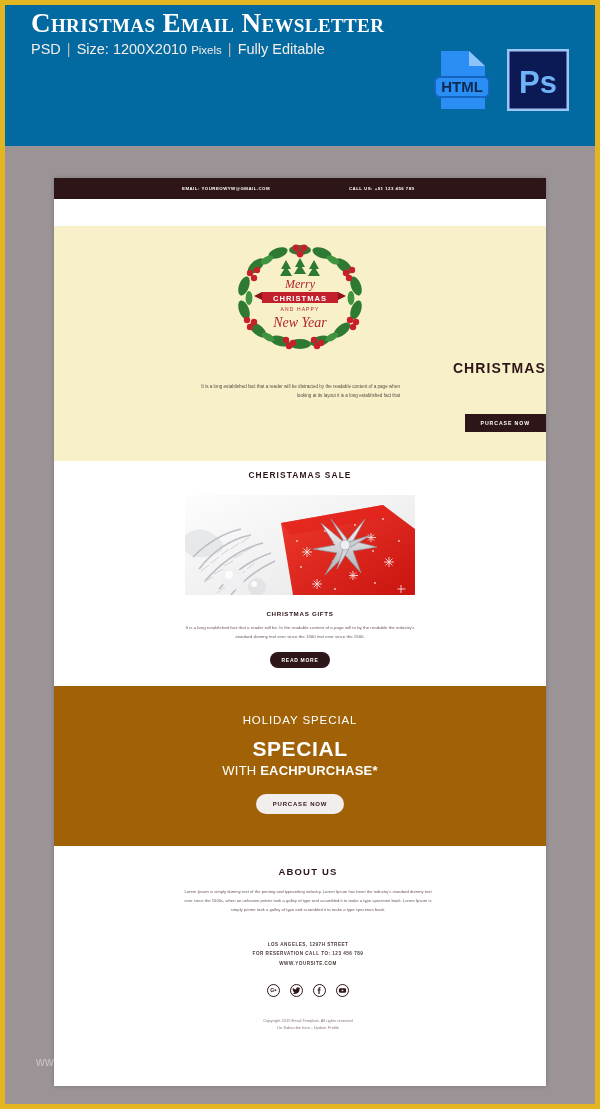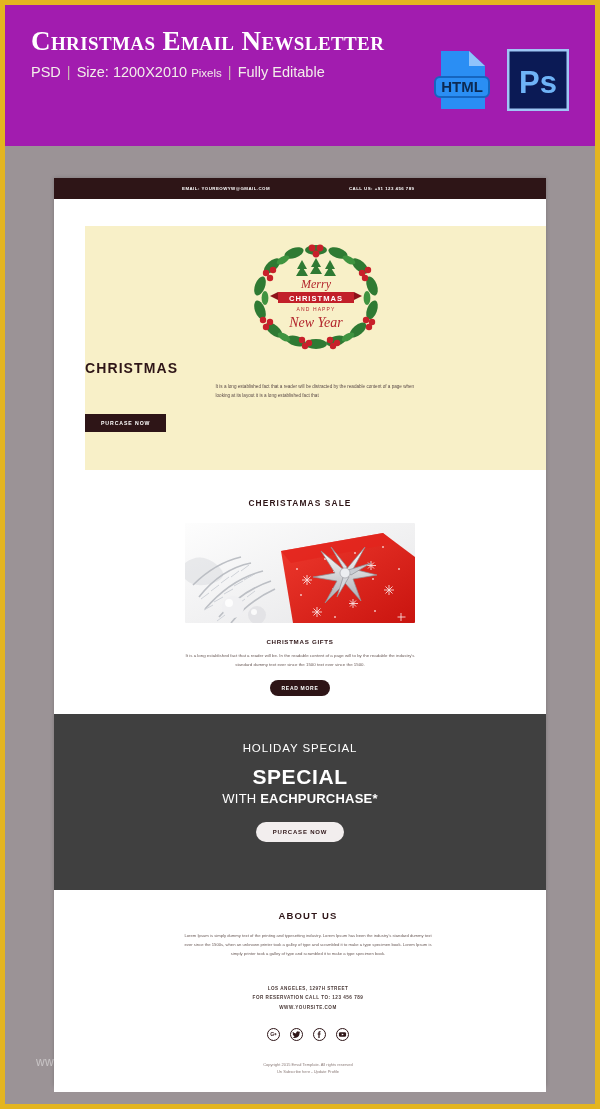--- a/index.html
+++ b/index.html
@@ -12,41 +12,40 @@
     overflow: hidden;
     position: relative;
   }
 
   
   .promo-banner {
     position: absolute;
     left: 0; top: 0;
     width: 600px;
     height: 146px;
-    background: #a21caf;
+    background: #0369a1;
     border-top: 5px solid #e3b520;
     border-left: 5px solid #e3b520;
     border-right: 5px solid #e3b520;
-    padding: 22px 26px 0 26px;
+    padding: 4px 26px 0 26px;
   }
   .promo-title {
     font-family: "Liberation Serif", serif;
     font-weight: bold;
     color: #ffffff;
     font-size: 27px;
     letter-spacing: .4px;
     line-height: 1.1;
     font-variant: small-caps;
     text-transform: capitalize;
   }
   .promo-line {
     color: #f3eeea;
     font-size: 14.5px;
     line-height: 1.45;
-    margin-top: 5px;
     white-space: nowrap;
   }
   .promo-line.second { margin-top: 2px; }
   .promo-sm { font-size: 11.5px; }
   .sep { color: #cbb9b2; padding: 0 2px; }
 
   .badge-group {
     position: absolute;
     right: 26px; top: 44px;
     display: flex;
@@ -80,23 +79,22 @@
     position: relative;
   }
   .topbar-email { position: absolute; left: 128px; white-space: nowrap; }
   .topbar-phone { position: absolute; left: 295px; white-space: nowrap; }
 
   .white-strip { height: 27px; background: #ffffff; }
 
   
   .hero {
     background: #f8f0c8;
-    padding: 14px 0 38px 0;
-    text-align: left;
-    margin-left: 31px;
+    padding: 14px 0 29px 0;
+    text-align: right;
   }
   .wreath { width: 160px; height: 112px; display: block; margin: 0 auto; }
 
   .hero-head {
     margin-top: 8px;
     font-size: 14px;
     font-weight: bold;
     letter-spacing: 1.1px;
     color: #2e1517;
   }
@@ -114,21 +112,21 @@
     color: #ffffff;
     font-size: 5.2px;
     font-weight: bold;
     letter-spacing: .9px;
     padding: 6px 16px;
   }
 
   
   .sale {
     background: #ffffff;
-    padding: 28px 0 18px 0;
+    padding: 9px 0 18px 0;
     text-align: center;
   }
   .sale-head {
     font-size: 8.4px;
     font-weight: bold;
     letter-spacing: 1.1px;
     color: #2e1517;
   }
   .gift-photo {
     width: 230px;
@@ -158,22 +156,22 @@
     color: #ffffff;
     font-size: 5px;
     font-weight: bold;
     letter-spacing: .7px;
     padding: 5px 12px;
     border-radius: 9px;
   }
 
   
   .special {
-    background: #404040;
-    padding: 28px 0 48px 0;
+    background: #a16207;
+    padding: 28px 0 32px 0;
     text-align: center;
     color: #ffffff;
   }
   .special-kicker {
     font-size: 11.5px;
     letter-spacing: .9px;
     font-weight: 500;
   }
   .special-big {
     font-size: 21px;

